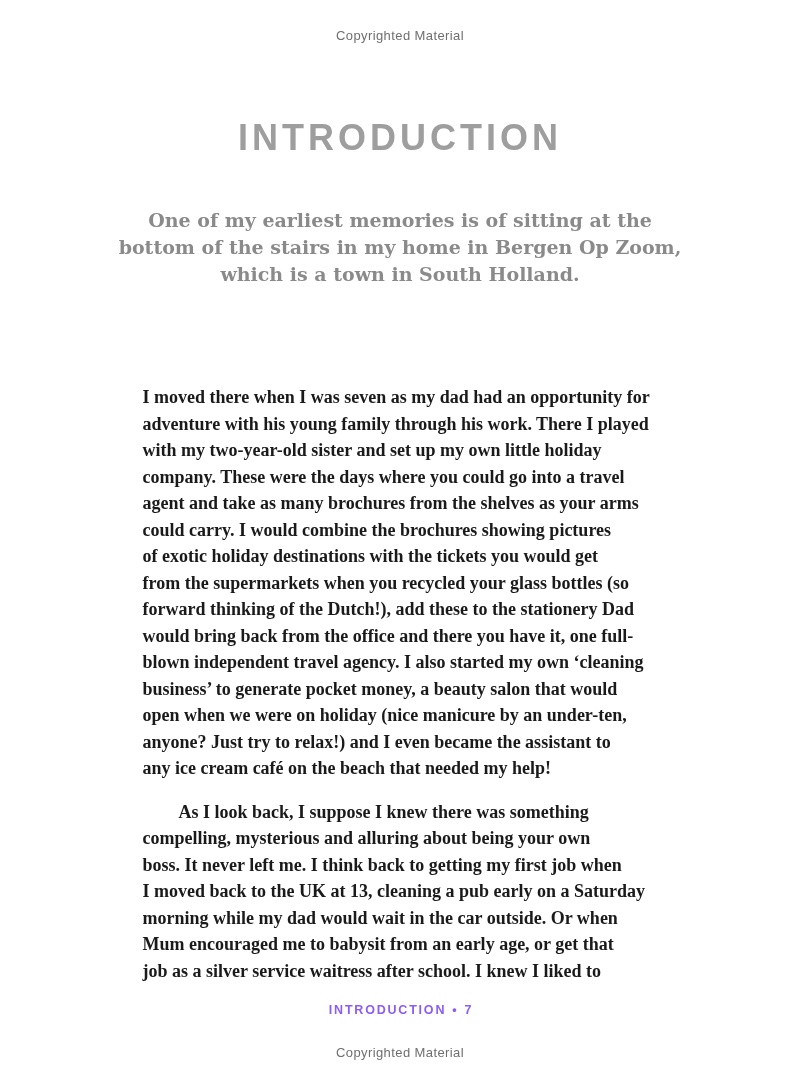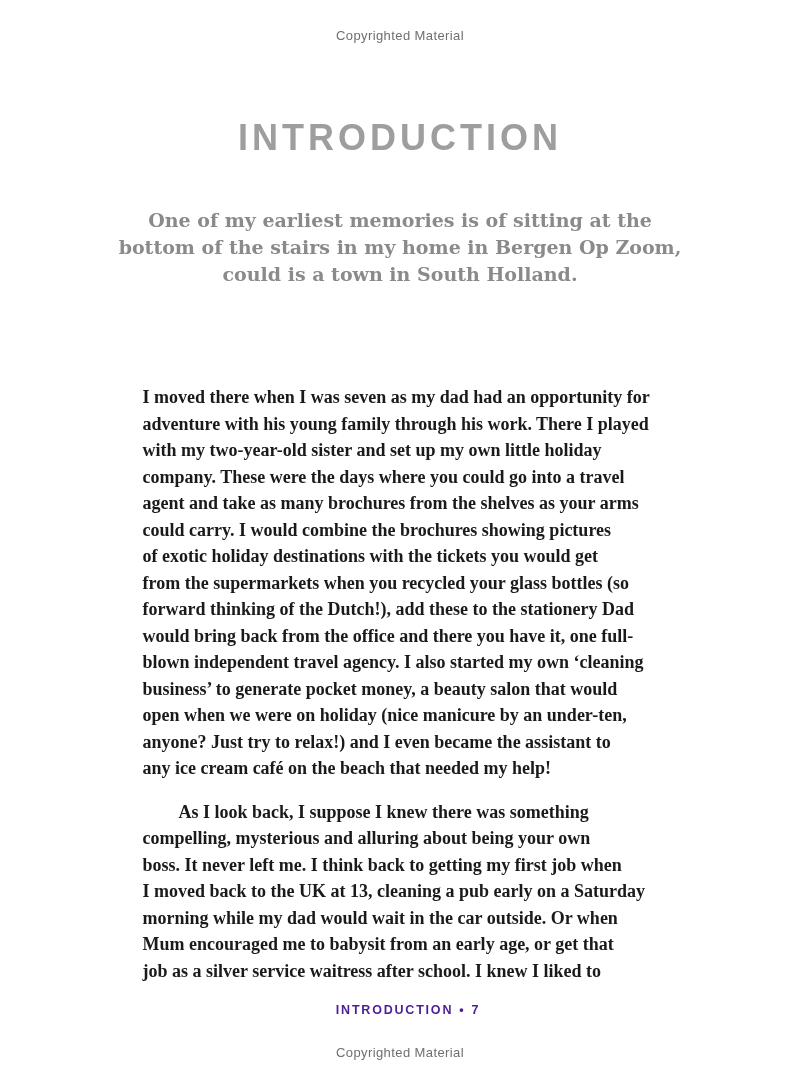--- a/index.html
+++ b/index.html
@@ -69,43 +69,43 @@
   .para {
     margin: 17px;
     white-space: pre-line;
   }
   .para.indent-first {
     text-indent: 36px;
   }
   .footer {
     position: absolute;
     top: 1003px;
-    left: 8px;
+    left: 1px;
     width: 100%;
     text-align: center;
     font-family: "Liberation Sans", sans-serif;
     font-size: 12.5px;
     font-weight: 700;
     letter-spacing: 1.8px;
-    color: #4c1d95;
+    color: #8b5cf6;
   }
   .footer span { margin: 0 3px; }
 </style>
 </head>
 <body>
 
 <div class="page">
 
   <div class="copyright top">Copyrighted Material</div>
 
   <h1 class="chapter-title">INTRODUCTION</h1>
 
   <div class="epigraph">One of my earliest memories is of sitting at the
 bottom of the stairs in my home in Bergen Op Zoom,
-could is a town in South Holland.</div>
+which is a town in South Holland.</div>
 
   <div class="body-text">
     <p class="para">I moved there when I was seven as my dad had an opportunity for
 adventure with his young family through his work. There I played
 with my two-year-old sister and set up my own little holiday
 company. These were the days where you could go into a travel
 agent and take as many brochures from the shelves as your arms
 could carry. I would combine the brochures showing pictures
 of exotic holiday destinations with the tickets you would get
 from the supermarkets when you recycled your glass bottles (so

